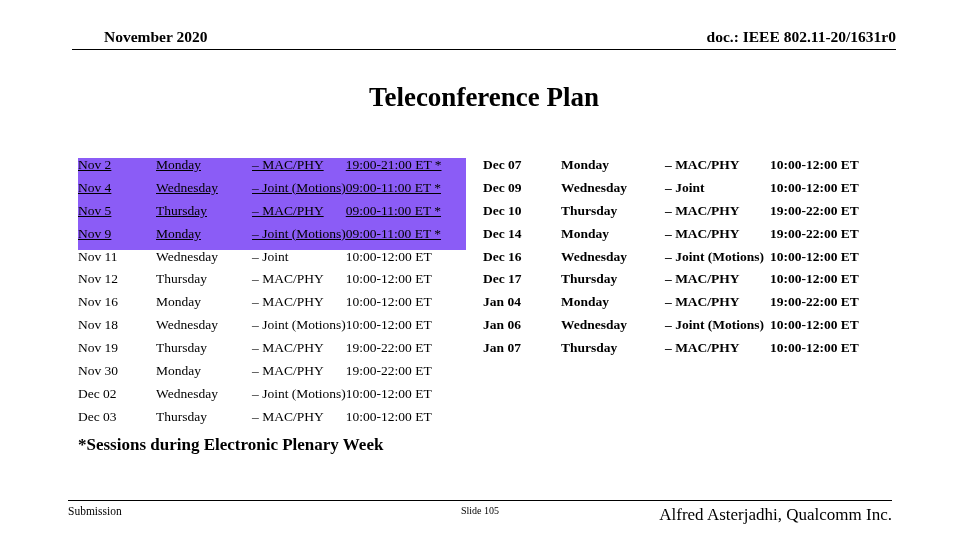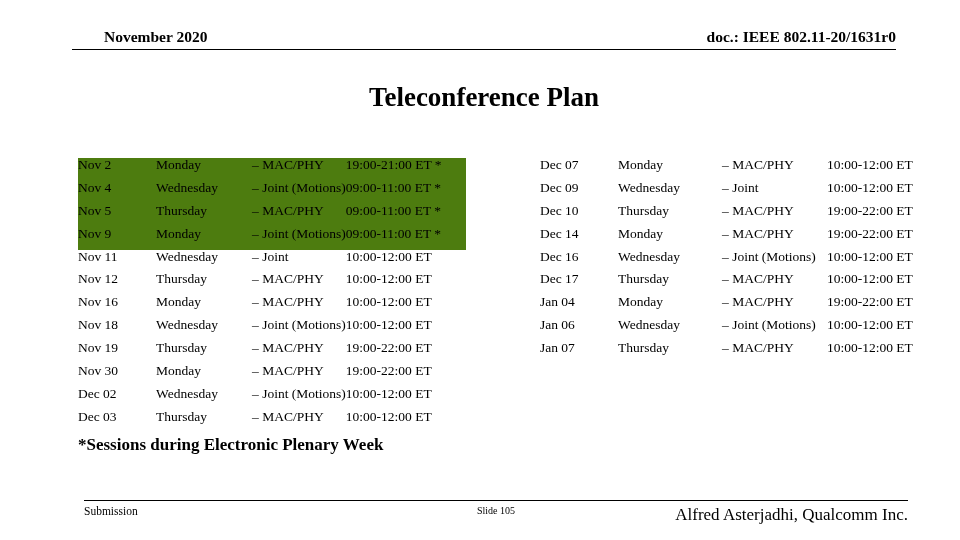--- a/index.html
+++ b/index.html
@@ -79,50 +79,52 @@
     padding: 0;
     vertical-align: top;
     white-space: nowrap;
     height: 22.9px;
   }
   .left-table {
     left: 78px;
     top: 158px;
   }
   .right-table {
-    left: 540px;
+    left: 483px;
     top: 158px;
+    font-weight: bold;
   }
   
   .left-table .c-date   { width: 78px; }
   .left-table .c-day    { width: 96px; }
   .left-table .c-type   { width: 84px; text-align: left; }
   .left-table .c-time   { width: 120px; }
   
   .right-table .c-date  { width: 78px; }
   .right-table .c-day   { width: 104px; }
   .right-table .c-type  { width: 105px; }
   .right-table .c-time  { width: 120px; }
 
   .hl {
-    background: #4d7c0f;
+    background: #8b5cf6;
+    text-decoration: underline;
   }
 
   .note {
     position: absolute;
     left: 78px;
     top: 435px;
     font-size: 17px;
     font-weight: bold;
   }
 
   
   .footer {
     position: absolute;
-    left: 84px;
+    left: 68px;
     top: 500px;
     width: 824px;
     height: 20px;
   }
   .footer .ftr-rule {
     position: absolute;
     left: 0; right: 0;
     top: 0;
     border-top: 1px solid #000000;
   }

